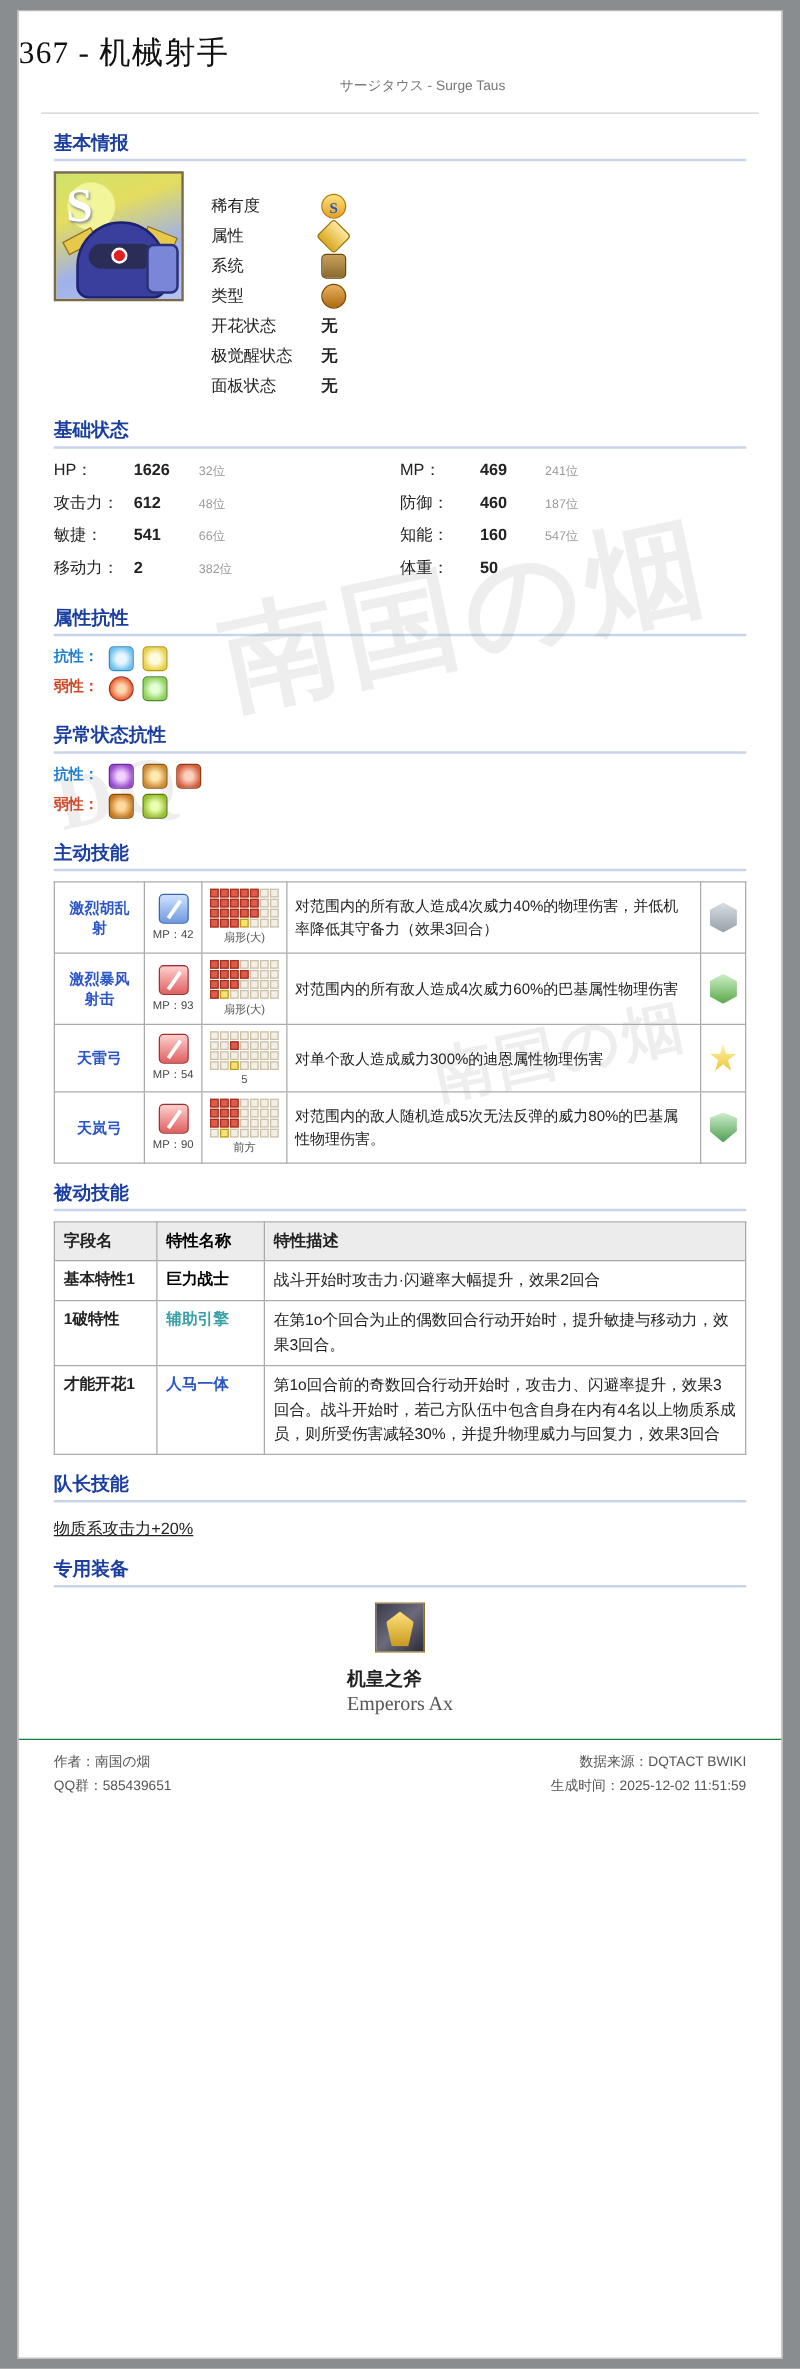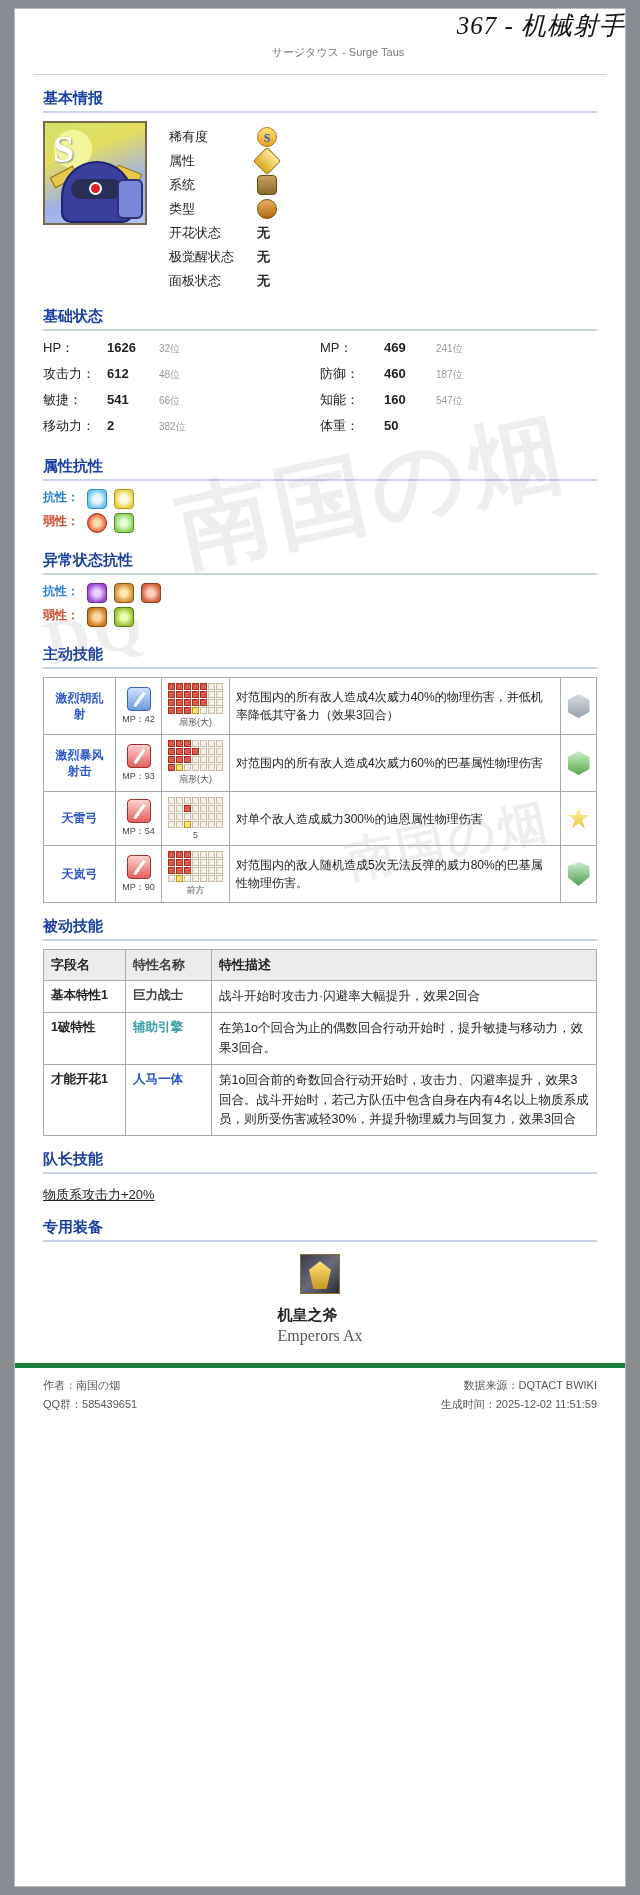--- a/index.html
+++ b/index.html
@@ -22,24 +22,23 @@
     position:absolute; pointer-events:none;
     color:rgba(120,120,120,0.13);
     font-weight:bold; font-family:"Liberation Serif","DejaVu Serif",serif;
   }
   .wm1 { top:420px; left:160px; font-size:92px; letter-spacing:6px; transform:rotate(-12deg); }
   .wm2 { top:590px; left:30px; font-size:62px; letter-spacing:4px; transform:rotate(-12deg); }
   .wm3 { top:800px; left:330px; font-size:48px; letter-spacing:3px; transform:rotate(-12deg); }
 
   
   .title {
-    text-align:right; font-size:25px; color:#111; padding-top:0;
+    text-align:left; font-size:25px; color:#111; padding-top:16px;
     font-family:"Liberation Serif","DejaVu Serif",serif;
     letter-spacing:1px;
-    font-style:italic;
   }
   .subtitle { text-align:center; font-size:11px; color:#777; padding-top:3px; padding-bottom:10px;margin-left:36px; }
   .hr { height:1px; background:#d0d0d0; margin:4px 18px 0 18px; }
 
   
   .sec {
     color:#1a3fa0; font-size:15px; font-weight:bold;
     margin:14px 0 0 28px;
   }
   .secline { height:2px; background:#c9d4ea; margin:3px 28px 8px 28px; }
@@ -59,21 +58,21 @@
   .portrait .sltr{position:absolute;left:8px;top:4px;font-size:38px;font-weight:bold;color:#fff;
      font-family:"Liberation Serif",serif;text-shadow:1px 1px 2px #888;}
   .portrait .helm{position:absolute;left:16px;bottom:0;width:72px;height:62px;
      background:#3a3f9e;border-radius:36px 36px 10px 10px;border:2px solid #1d2170;}
   .portrait .visor{position:absolute;left:26px;bottom:24px;width:52px;height:20px;background:#2a2d55;border-radius:10px;}
   .portrait .eye{position:absolute;left:44px;bottom:28px;width:13px;height:13px;background:#e02020;border-radius:50%;border:2px solid #fff;}
   .portrait .horn1{position:absolute;left:6px;bottom:40px;width:26px;height:12px;background:#e8c84a;transform:rotate(-28deg);border:1px solid #8a7020;}
   .portrait .horn2{position:absolute;right:4px;bottom:42px;width:26px;height:12px;background:#e8c84a;transform:rotate(22deg);border:1px solid #8a7020;}
   .portrait .shoulder{position:absolute;right:2px;bottom:4px;width:26px;height:40px;background:#7a86d8;border:2px solid #2b3078;border-radius:6px;}
 
-  .kv { margin-top:4px; }
+  .kv { margin-top:16px; }
   .kv .row { display:flex; align-items:center; height:24px; }
   .kv .k { width:88px; color:#222; font-size:13px; }
   .kv .v { font-size:13px; font-weight:bold; }
 
   .badge { display:inline-block; width:20px; height:20px; line-height:20px; text-align:center;
     border-radius:4px; font-size:12px; font-weight:bold; color:#fff; }
   .rank-s { background:linear-gradient(#ffe27a,#e8a020); color:#2b56c8; border-radius:50%;
      border:1px solid #b07a10; font-family:"Liberation Serif",serif;}
   .attr-icon { background:linear-gradient(#ffe9a0,#d8a820); color:#6a4a00; border:1px solid #9a7000;
      transform:rotate(45deg); border-radius:3px; }
@@ -126,39 +125,39 @@
      clip-path:polygon(50% 0,100% 25%,100% 75%,50% 100%,0 75%,0 25%); }
   .tag-gray{background:linear-gradient(#d8dde2,#97a1aa);}
   .tag-green{background:linear-gradient(#cdf0c8,#5aa84a);}
   .tag-star{background:linear-gradient(#fff4b0,#e8c22a);clip-path:polygon(50% 0,61% 35%,98% 35%,68% 57%,79% 92%,50% 70%,21% 92%,32% 57%,2% 35%,39% 35%);}
   .tag-shield{background:linear-gradient(#cdeecd,#4f9e55);clip-path:polygon(50% 0,100% 18%,100% 62%,50% 100%,0 62%,0 18%);}
 
   
   .pv-tbl td, .pv-tbl th { border:1px solid #aaa; padding:6px 7px; font-size:12.5px; vertical-align:top; }
   .pv-tbl th { background:#ececec; font-size:13px; text-align:left; font-weight:bold; }
   .pv-field { width:82px; font-weight:bold; }
-  .pv-name { width:86px; color:#404040; font-weight:bold; }
+  .pv-name { width:86px; color:#000000; font-weight:bold; }
   .pv-name.c2 { color:#3aa0a8; }
   .pv-name.c3 { color:#b8409a; }
   .pv-name.c4 { color:#2b56c8; }
   .pv-desc { line-height:1.55; }
 
   .leader { font-size:13px; padding:4px 0 0 0;text-decoration:underline; }
 
   
   .eq { display:flex; align-items:center; gap:12px; padding-top:4px;flex-direction:column; }
   .eq-ico { width:40px;height:40px;border:1px solid #8a7030;
     background:linear-gradient(135deg,#3a3a4a 0%,#6a6a7a 50%,#2a2a38 100%); position:relative; }
   .eq-ico:after{content:"";position:absolute;left:8px;top:6px;width:22px;height:28px;
     background:linear-gradient(#ffe27a,#c89a20);clip-path:polygon(50% 0,100% 30%,80% 100%,20% 100%,0 30%);}
   .eq-name { font-size:15px; font-weight:bold; }
   .eq-en { font-size:16px; color:#555; margin-top:2px; font-family:"Liberation Serif",serif; }
 
   
-  .footer { margin-top:18px; border-top:5px solid #15803d; padding:8px 28px 12px 28px;
+  .footer { margin-top:18px; border-top:1px solid #15803d; padding:8px 28px 12px 28px;
      display:flex; justify-content:space-between; font-size:11px; color:#555; }
   .footer .l div, .footer .r div { padding:2px 0; }
   .footer .r { text-align:right; }
 </style>
 </head>
 <body>
 
 <div class="page">
 
   <div class="wm wm1">南国の烟</div>

